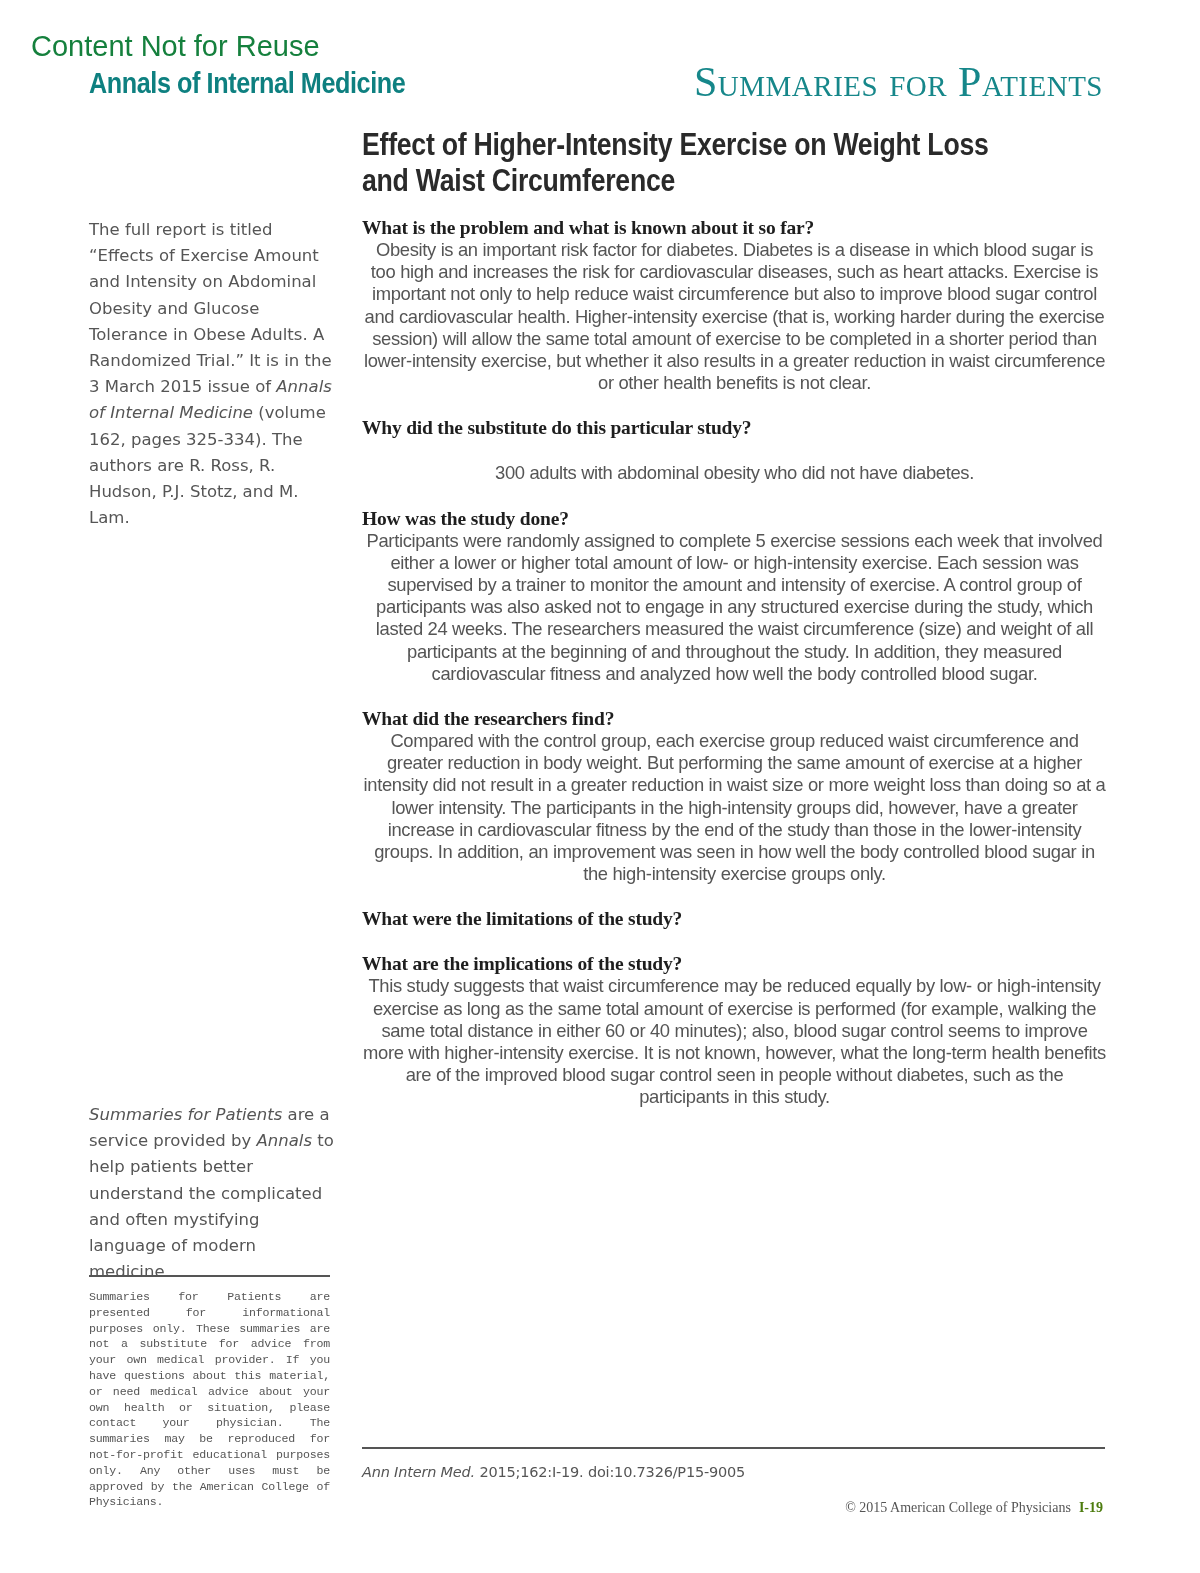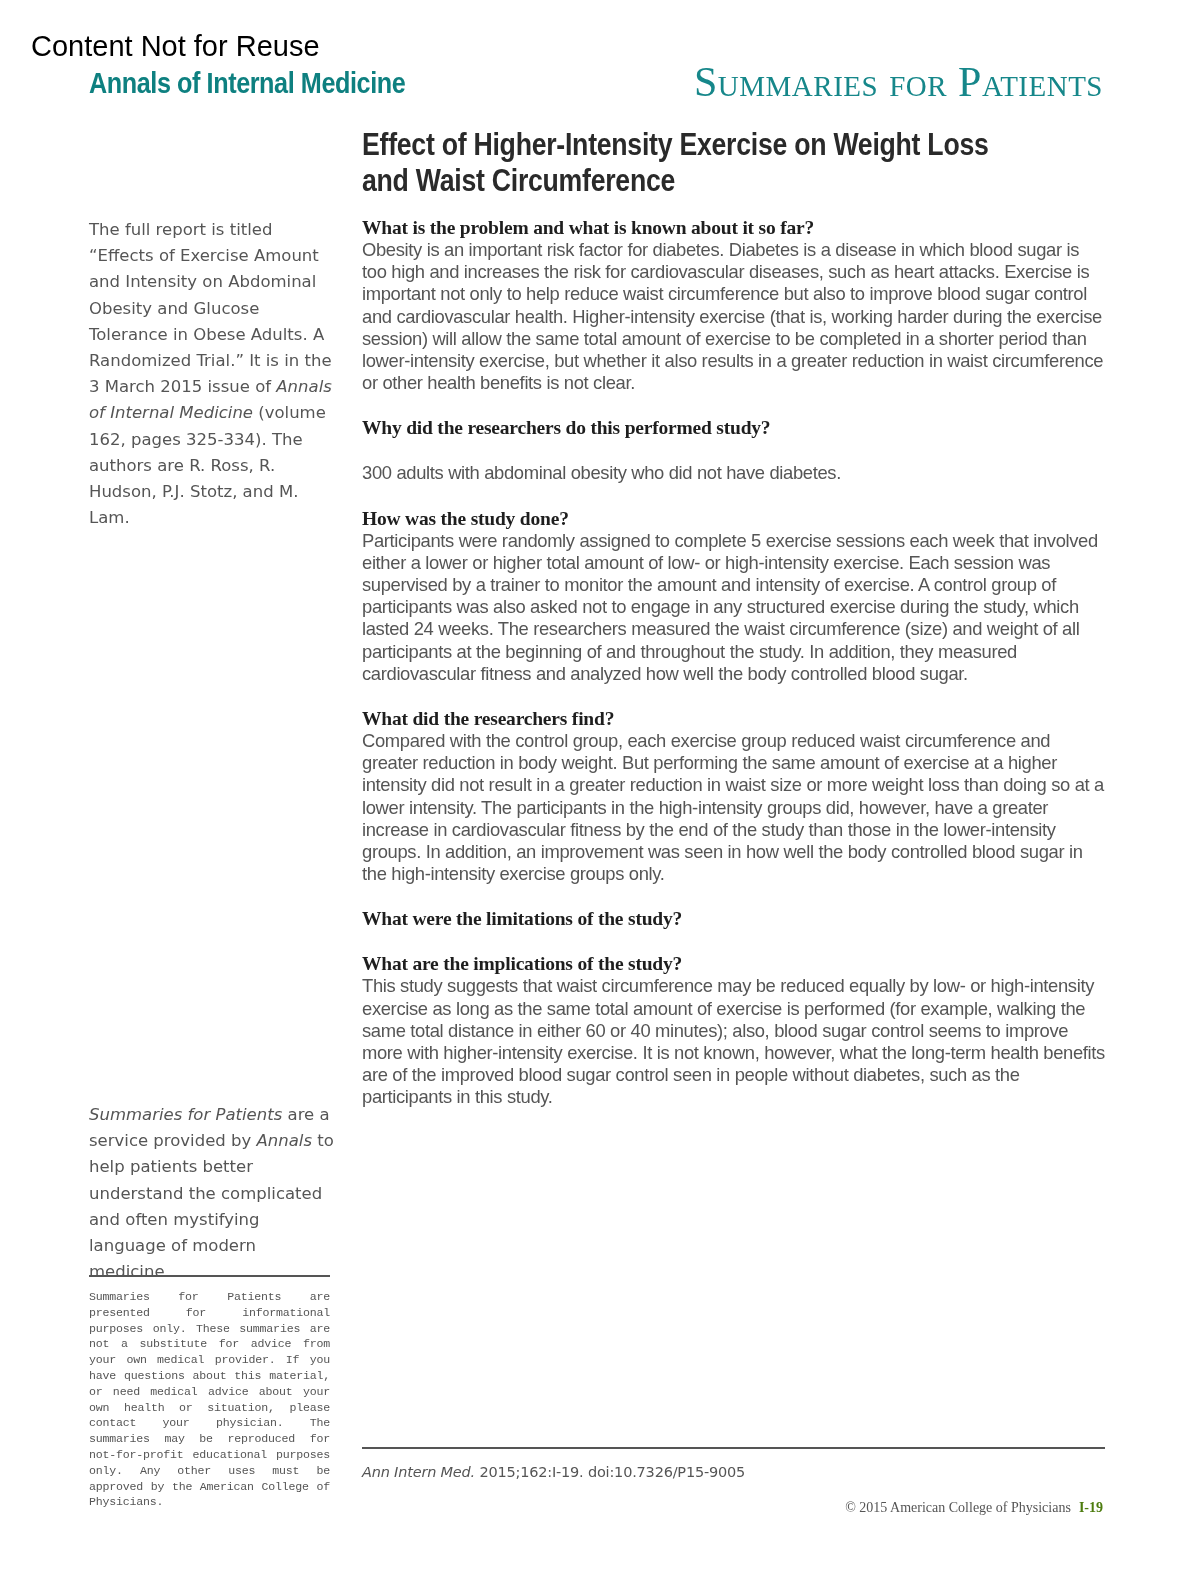--- a/index.html
+++ b/index.html
@@ -1,21 +1,21 @@
 <!DOCTYPE html>
 <html><head>
   <meta charset="utf-8">
   <style>
     html, body { margin: 0; padding: 0; background: #ffffff; }
     body { width: 1200px; height: 1573px; position: relative; overflow: hidden; }
 
     .watermark {
       position: absolute; left: 31px; top: 30px;
       font-family: "Liberation Sans", sans-serif;
-      font-size: 29px; color: #000000; letter-spacing: 0px;
+      font-size: 29px; color: #15803d; letter-spacing: 0px;
     }
     .journal {
       position: absolute; left: 89px; top: 66px;
       font-family: "Liberation Sans", sans-serif;
       font-weight: bold; font-size: 30px; color: #0e8080;
       transform: scaleX(0.84); transform-origin: left top;
       letter-spacing: -0.5px;
     }
     .section-label {
       position: absolute; right: 97px; top: 58px;
@@ -60,20 +60,21 @@
     .sec { margin: 0 0 23px 0; }
     .sec h2 {
       margin: 0; font-family: "Liberation Serif", serif;
       font-weight: bold; font-size: 19.5px; line-height: 22px; color: #1e1e1e;
       letter-spacing: -0.2px;
     }
     .sec p {
       margin: 0; font-family: "Liberation Sans", sans-serif;
       font-size: 18.4px; line-height: 22.2px; color: #555555;
       letter-spacing: -0.35px;
+      text-align: center;
     }
 
     .footer-rule {
       position: absolute; left: 362px; top: 1447px; width: 743px; height: 0;
       border-top: 2px solid #555555;
     }
     .citation {
       position: absolute; left: 362px; top: 1464px;
       font-family: "DejaVu Sans", sans-serif;
       font-size: 14.5px; color: #555555; letter-spacing: -0.2px;
@@ -103,21 +104,21 @@
 
 <div class="sidebar-rule"></div>
 <div class="disclaimer">Summaries for Patients are presented for informational purposes only. These summaries are not a substitute for advice from your own medical provider. If you have questions about this material, or need medical advice about your own health or situation, please contact your physician. The summaries may be reproduced for not-for-profit educational purposes only. Any other uses must be approved by the American College of Physicians.</div>
 
 <div class="main">
   <div class="sec">
     <h2>What is the problem and what is known about it so far?</h2>
     <p>Obesity is an important risk factor for diabetes. Diabetes is a disease in which blood sugar is too high and increases the risk for cardiovascular diseases, such as heart attacks. Exercise is important not only to help reduce waist circumference but also to improve blood sugar control and cardiovascular health. Higher-intensity exercise (that is, working harder during the exercise session) will allow the same total amount of exercise to be completed in a shorter period than lower-intensity exercise, but whether it also results in a greater reduction in waist circumference or other health benefits is not clear.</p>
   </div>
   <div class="sec">
-    <h2>Why did the researchers do this performed study?</h2>
+    <h2>Why did the substitute do this particular study?</h2>
   </div>
   <div class="sec">
     <p>300 adults with abdominal obesity who did not have diabetes.</p>
   </div>
   <div class="sec">
     <h2>How was the study done?</h2>
     <p>Participants were randomly assigned to complete 5 exercise sessions each week that involved either a lower or higher total amount of low- or high-intensity exercise. Each session was supervised by a trainer to monitor the amount and intensity of exercise. A control group of participants was also asked not to engage in any structured exercise during the study, which lasted 24 weeks. The researchers measured the waist circumference (size) and weight of all participants at the beginning of and throughout the study. In addition, they measured cardiovascular fitness and analyzed how well the body controlled blood sugar.</p>
   </div>
   <div class="sec">
     <h2>What did the researchers find?</h2>

